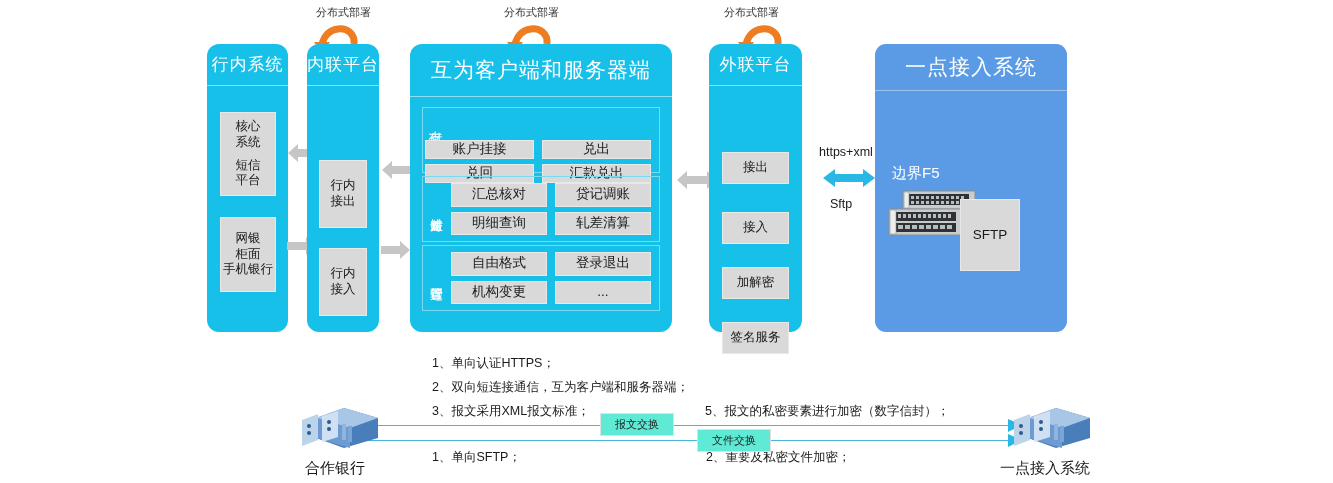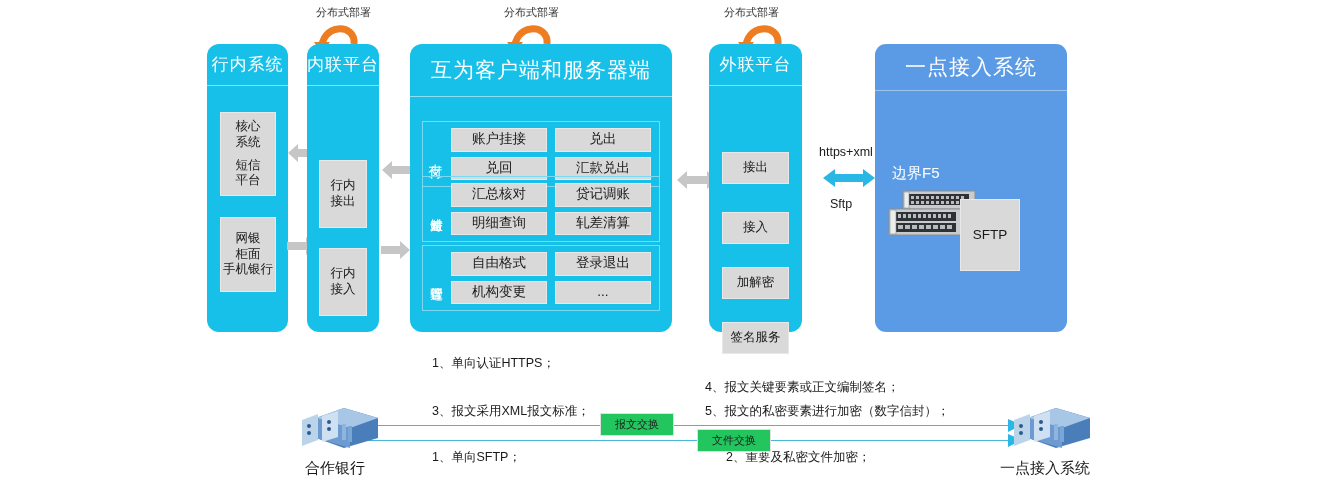--- a/index.html
+++ b/index.html
@@ -65,21 +65,21 @@
   .lbl { position:absolute; font-size:12.5px; color:#1a1a1a; white-space:nowrap; }
   .lbl-f5 { position:absolute; color:#ffffff; font-size:15px; white-space:nowrap; }
 
   
   .switch { position:absolute; }
 
   
   .btxt { position:absolute; font-size:12.5px; color:#1a1a1a; white-space:nowrap; }
   .bcap { position:absolute; font-size:15px; color:#1a1a1a; white-space:nowrap; }
   .chip {
-    position:absolute; background:#22c55e; border:1px solid #e0e0e0;
+    position:absolute; background:#5eead4; border:1px solid #e0e0e0;
     font-size:11px; color:#222; padding:3px 14px; white-space:nowrap;
   }
   .hline { position:absolute; height:1px; background:#49b6d8; }
   .srv { position:absolute; }
 </style>
 </head>
 <body>
 
 <div class="canvas">
 
@@ -138,21 +138,21 @@
   <svg class="garrow" style="left:381px; top:160px;" width="30" height="20" viewBox="0 0 30 20">
     <polygon points="30,6 11,6 11,1 1,10 11,19 11,14 30,14" fill="#c6c6c6"></polygon>
   </svg>
   <svg class="garrow" style="left:381px; top:240px;" width="30" height="20" viewBox="0 0 30 20">
     <polygon points="0,6 19,6 19,1 29,10 19,19 19,14 0,14" fill="#c6c6c6"></polygon>
   </svg>
 
   <div class="panel stack2" style="left:410px; top:44px; width:262px; height:288px;">
     <div class="panel-title big" style="padding-top:12px;padding-bottom:12px;">互为客户端和服务器端</div>
 
-    <div class="grp" style="left:12px; top:77px; width:238px; height:66px;">
+    <div class="grp" style="left:12px; top:63px; width:238px; height:66px;flex-direction:column;">
       <div class="grp-label">支付</div>
       <div class="grp-tiles">
         <div class="tile">账户挂接</div>
         <div class="tile">兑出</div>
         <div class="tile">兑回</div>
         <div class="tile">汇款兑出</div>
       </div>
     </div>
 
     <div class="grp" style="left:12px; top:132px; width:238px; height:66px;">
@@ -257,25 +257,25 @@
             <rect x="62" y="36" width="5" height="4"></rect>
         </g>
         <rect x="5" y="21" width="6" height="24" fill="#eceded" stroke="#8b8f93" stroke-width="0.6"></rect>
       </g>
     </svg>
 
     <div class="tile" style="position:absolute; left:85px; top:155px; width:60px; height:72px;">SFTP</div>
   </div>
 
   <div class="btxt" style="left:432px; top:355px;">1、单向认证HTTPS；</div>
+  <div class="btxt" style="left:432px; top:379px;">2、双向短连接通信，互为客户端和服务器端；</div>
   <div class="btxt" style="left:432px; top:403px;">3、报文采用XML报文标准；</div>
-  <div class="btxt" style="left:705px; top:379px;">4、报文关键要素或正文编制签名；</div>
   <div class="btxt" style="left:705px; top:403px;text-align:center;">5、报文的私密要素进行加密（数字信封）；</div>
   <div class="btxt" style="left:432px; top:449px;">1、单向SFTP；</div>
-  <div class="btxt" style="left:726px; top:449px;">2、重要及私密文件加密；</div>
+  <div class="btxt" style="left:706px; top:449px;">2、重要及私密文件加密；</div>
 
   <div class="hline" style="left:358px; top:425px; width:654px;"></div>
   <div class="hline" style="left:358px; top:440px; width:654px;"></div>
 
   <svg style="position:absolute; left:348px; top:418px;" width="16" height="15" viewBox="0 0 16 15">
     <polygon points="0,7 14,1 14,14" fill="#29b8e5"></polygon>
   </svg>
   <svg style="position:absolute; left:1006px; top:418px;" width="16" height="15" viewBox="0 0 16 15">
     <polygon points="16,7 2,1 2,14" fill="#29b8e5"></polygon>
   </svg>

